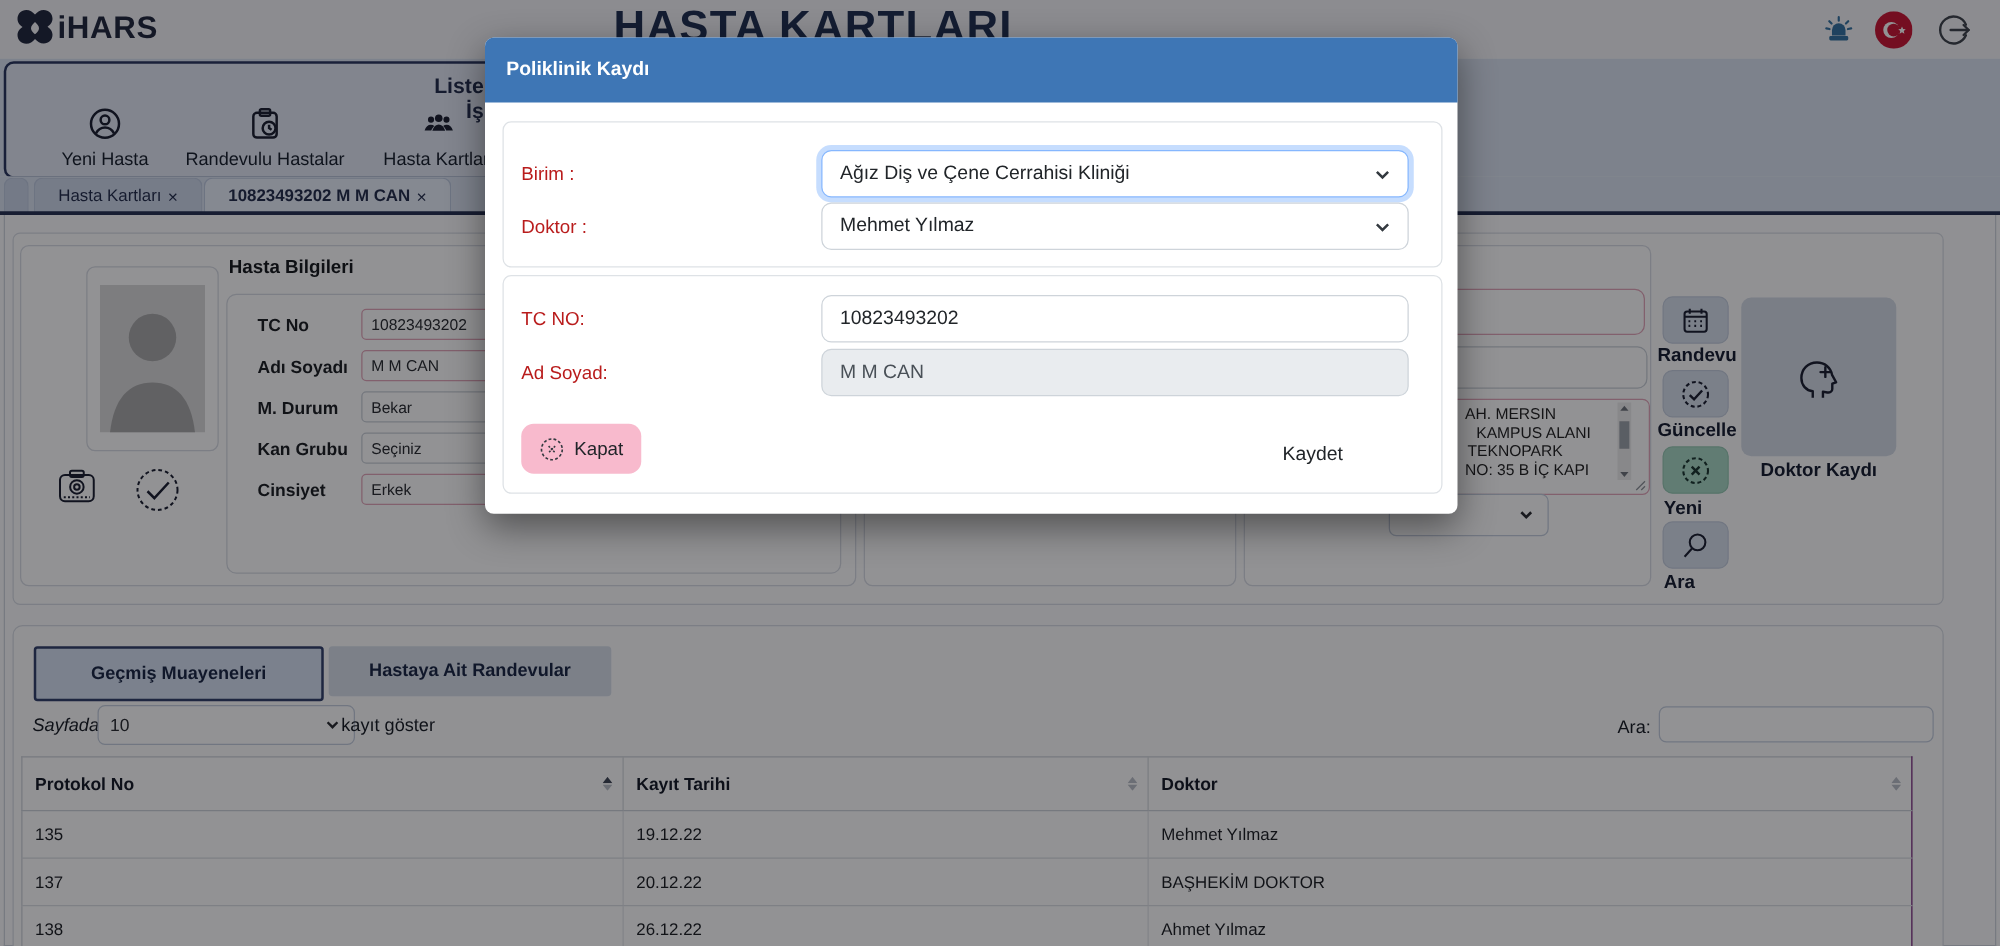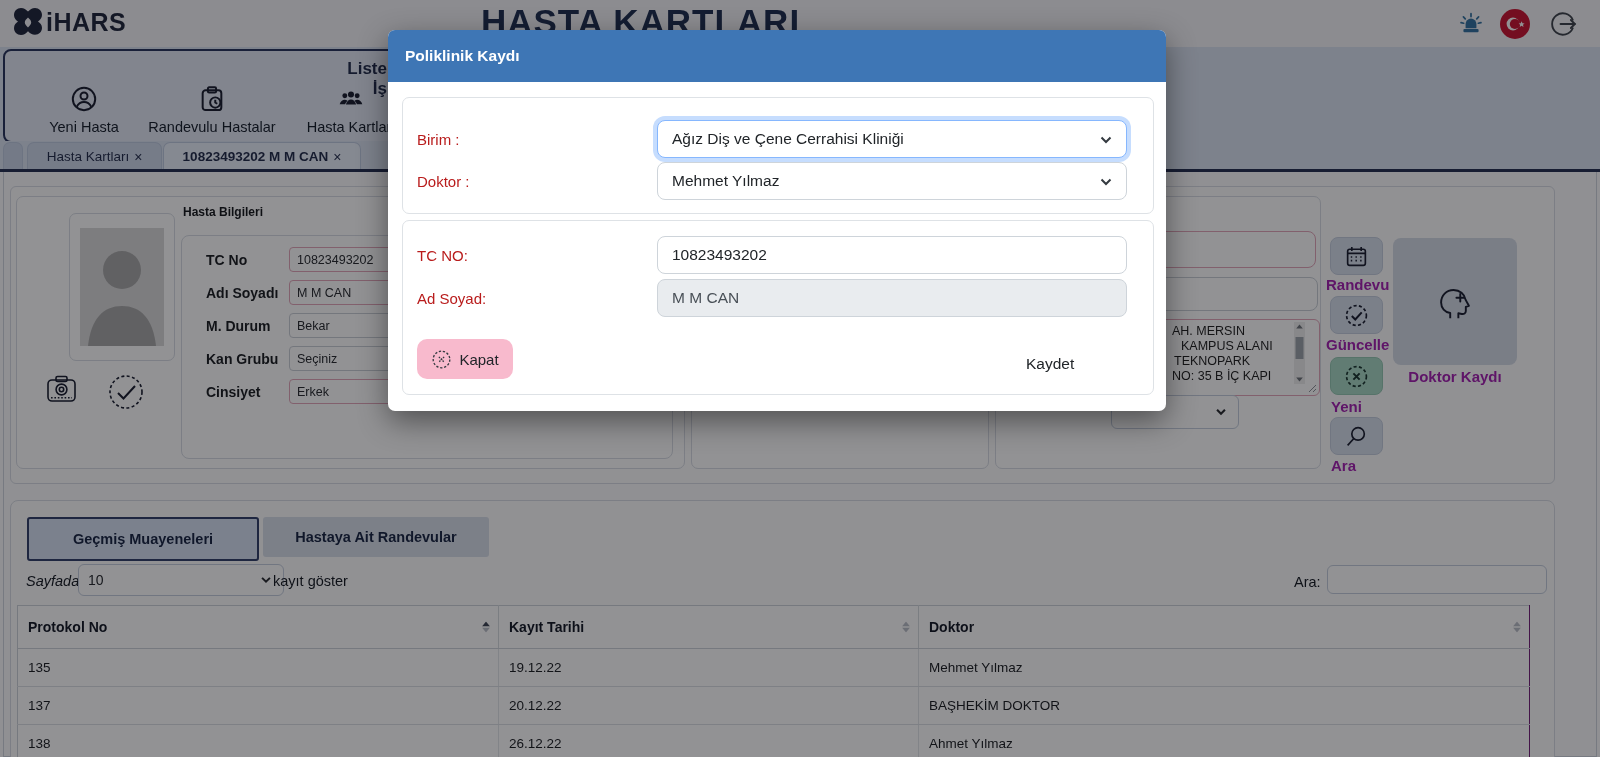--- a/index.html
+++ b/index.html
@@ -3,49 +3,49 @@
 <meta charset="utf-8">
 <style>
   html,body{margin:0;padding:0;}
   body{font-family:"Liberation Sans","DejaVu Sans",sans-serif;background:#e9e9e9;}
   .stage{position:relative;width:1600px;height:757px;overflow:hidden;background:#fbfcfd;}
   .abs{position:absolute;}
 
   
   .topbar{left:0;top:0;width:1600px;height:47px;background:#f4f5f8;}
   .logo-text{left:46px;top:8px;font-size:25px;font-weight:800;color:#1b2138;letter-spacing:.5px;}
-  .page-title{left:0;top:2px;width:1281px;text-align:center;font-size:35px;font-weight:800;color:#1b2b4d;letter-spacing:1px;}
+  .page-title{left:0;top:2px;width:1281px;text-align:center;font-size:35px;font-weight:800;color:#1b2b4d;letter-spacing:1px;padding-left:10px;}
 
   
   .toolstrip{left:0;top:47px;width:1600px;height:94px;background:#d9e2f1;}
   .group{position:absolute;border:2px solid #233059;border-radius:8px;background:#e2e8f4;}
   .group-title{position:absolute;top:8px;font-size:17px;font-weight:800;color:#1c2747;}
   .tool-item{position:absolute;text-align:center;cursor:pointer;}
   .tool-item .lab{font-size:14.5px;color:#101826;margin-top:2px;}
   .ticon{width:28px;height:28px;display:inline-block;}
 
   
   .tabstrip{left:0;top:141px;width:1600px;height:29px;background:#d9e2f1;}
   .tab{position:absolute;top:1px;height:27px;border-radius:7px 7px 0 0;display:flex;align-items:center;justify-content:center;
        font-size:13.5px;color:#1d2746;border:1px solid #bcc8de;border-bottom:none;}
   .navy-line{left:0;top:169px;width:1600px;height:3px;background:#1f2b4d;}
   .content-outline{left:3px;top:172px;width:1592px;height:584px;border:1px solid #ced4dd;border-top:none;background:#fbfcfd;}
 
   .panel{position:absolute;border:1px solid #d7dbe3;border-radius:7px;background:#fff;}
-  .sec-title{font-size:12px;font-weight:800;color:#101317;}
+  .sec-title{font-size:15px;font-weight:800;color:#101317;}
   .f-label{font-size:14px;font-weight:700;color:#15181d;}
   .ipt{position:absolute;border:1px solid #c8ced6;border-radius:4px;background:#fff;font-size:12.5px;color:#23262b;
        display:flex;align-items:center;padding:0 7px;overflow:hidden;}
   .ipt.pink{border-color:#e2a4b8;}
   .rselect{position:absolute;border:1px solid #c3cddd;border-radius:6px;background:#fff;display:flex;align-items:center;padding:0 9px;font-size:14px;color:#23262b;}
 
   .sqbtn{position:absolute;width:51px;height:36px;border:1px solid #c3cddd;border-radius:8px;background:#d6dfec;
          display:flex;align-items:center;justify-content:center;cursor:pointer;}
   .sqbtn.green{background:#a7d8c3;border-color:#93c7b1;}
-  .sq-label{position:absolute;font-size:15px;font-weight:600;color:#a21caf;}
+  .sq-label{position:absolute;font-size:15px;font-weight:600;color:#0f172a;}
 
   
   .bigtab{position:absolute;height:40px;display:flex;align-items:center;justify-content:center;font-size:14.5px;font-weight:600;color:#13203f;cursor:pointer;}
   .bigtab.active{background:#d5e0f2;border:2px solid #2c3b66;border-radius:3px;}
   .bigtab.idle{background:#d8dfe9;border-radius:3px;}
   .ctl-text{position:absolute;font-size:14.5px;color:#10151d;}
 
   table.grid{border-collapse:collapse;table-layout:fixed;width:1512px;background:#fff;font-size:13.5px;color:#15181d;}
   table.grid th{height:42px;text-align:left;padding:0 10px;font-size:14px;font-weight:800;color:#0e1320;
     border:1px solid #cdd2d9;border-left:none;border-right:1px solid #d6dade;position:relative;}

